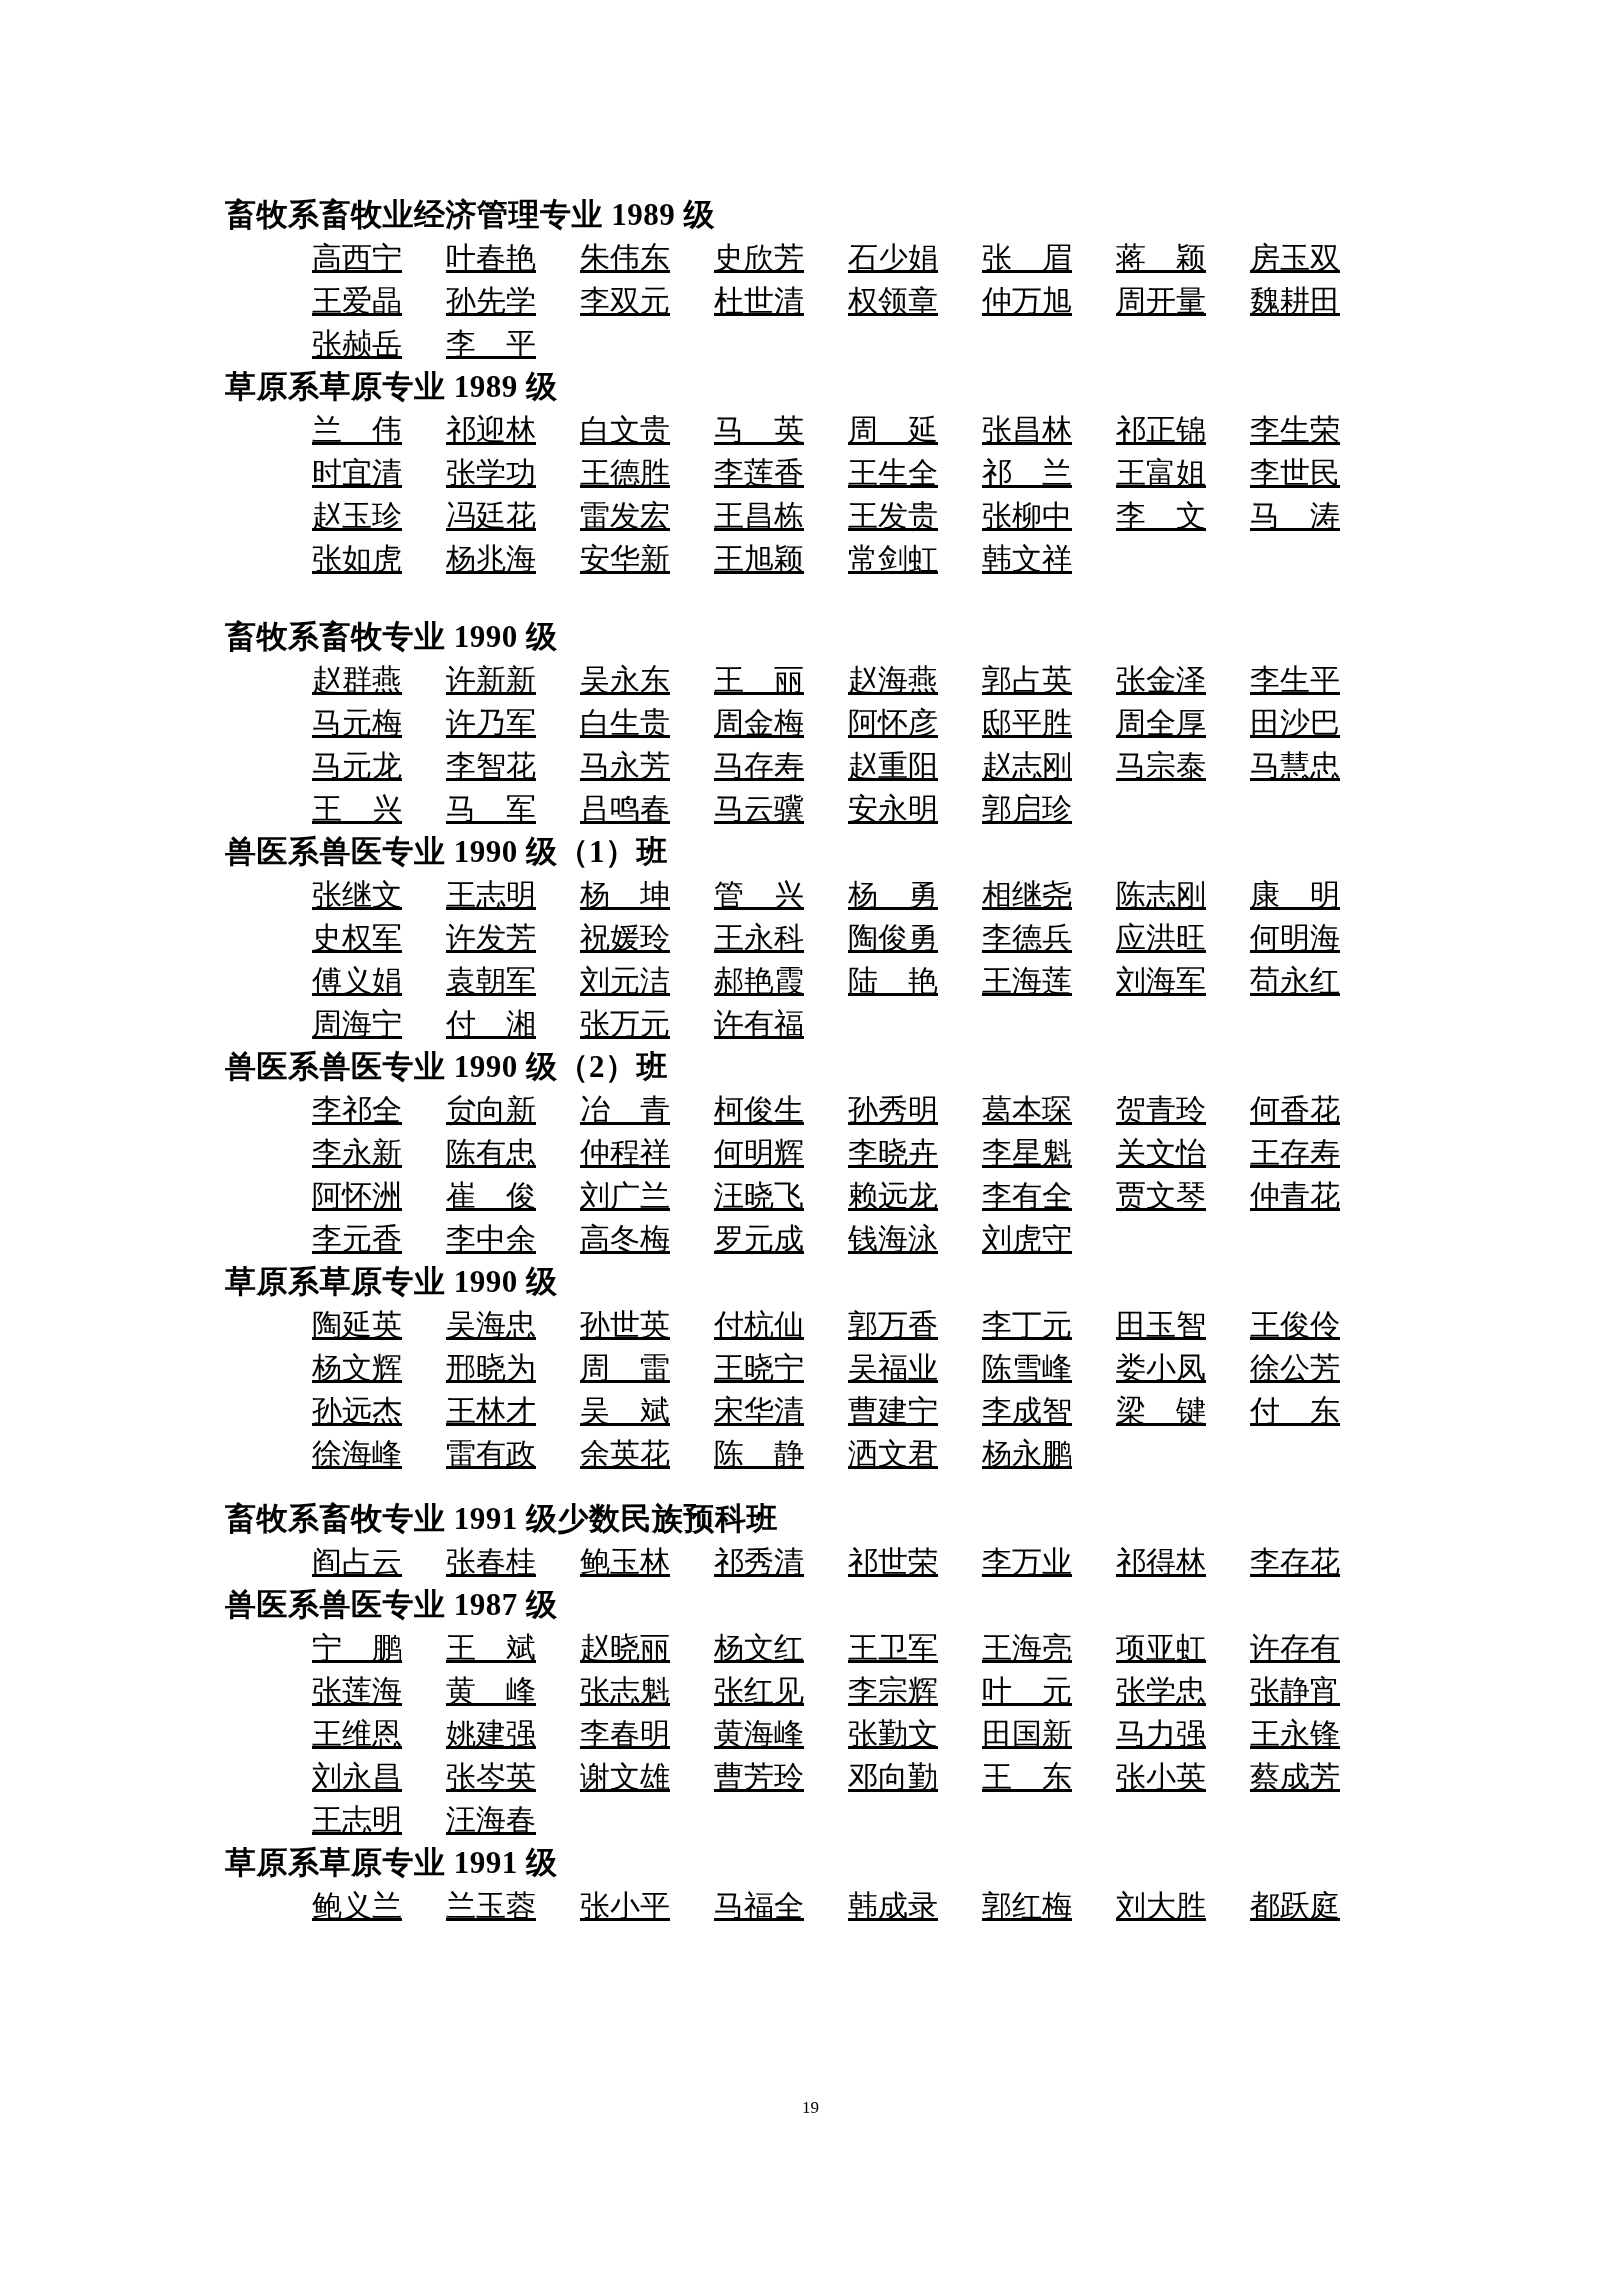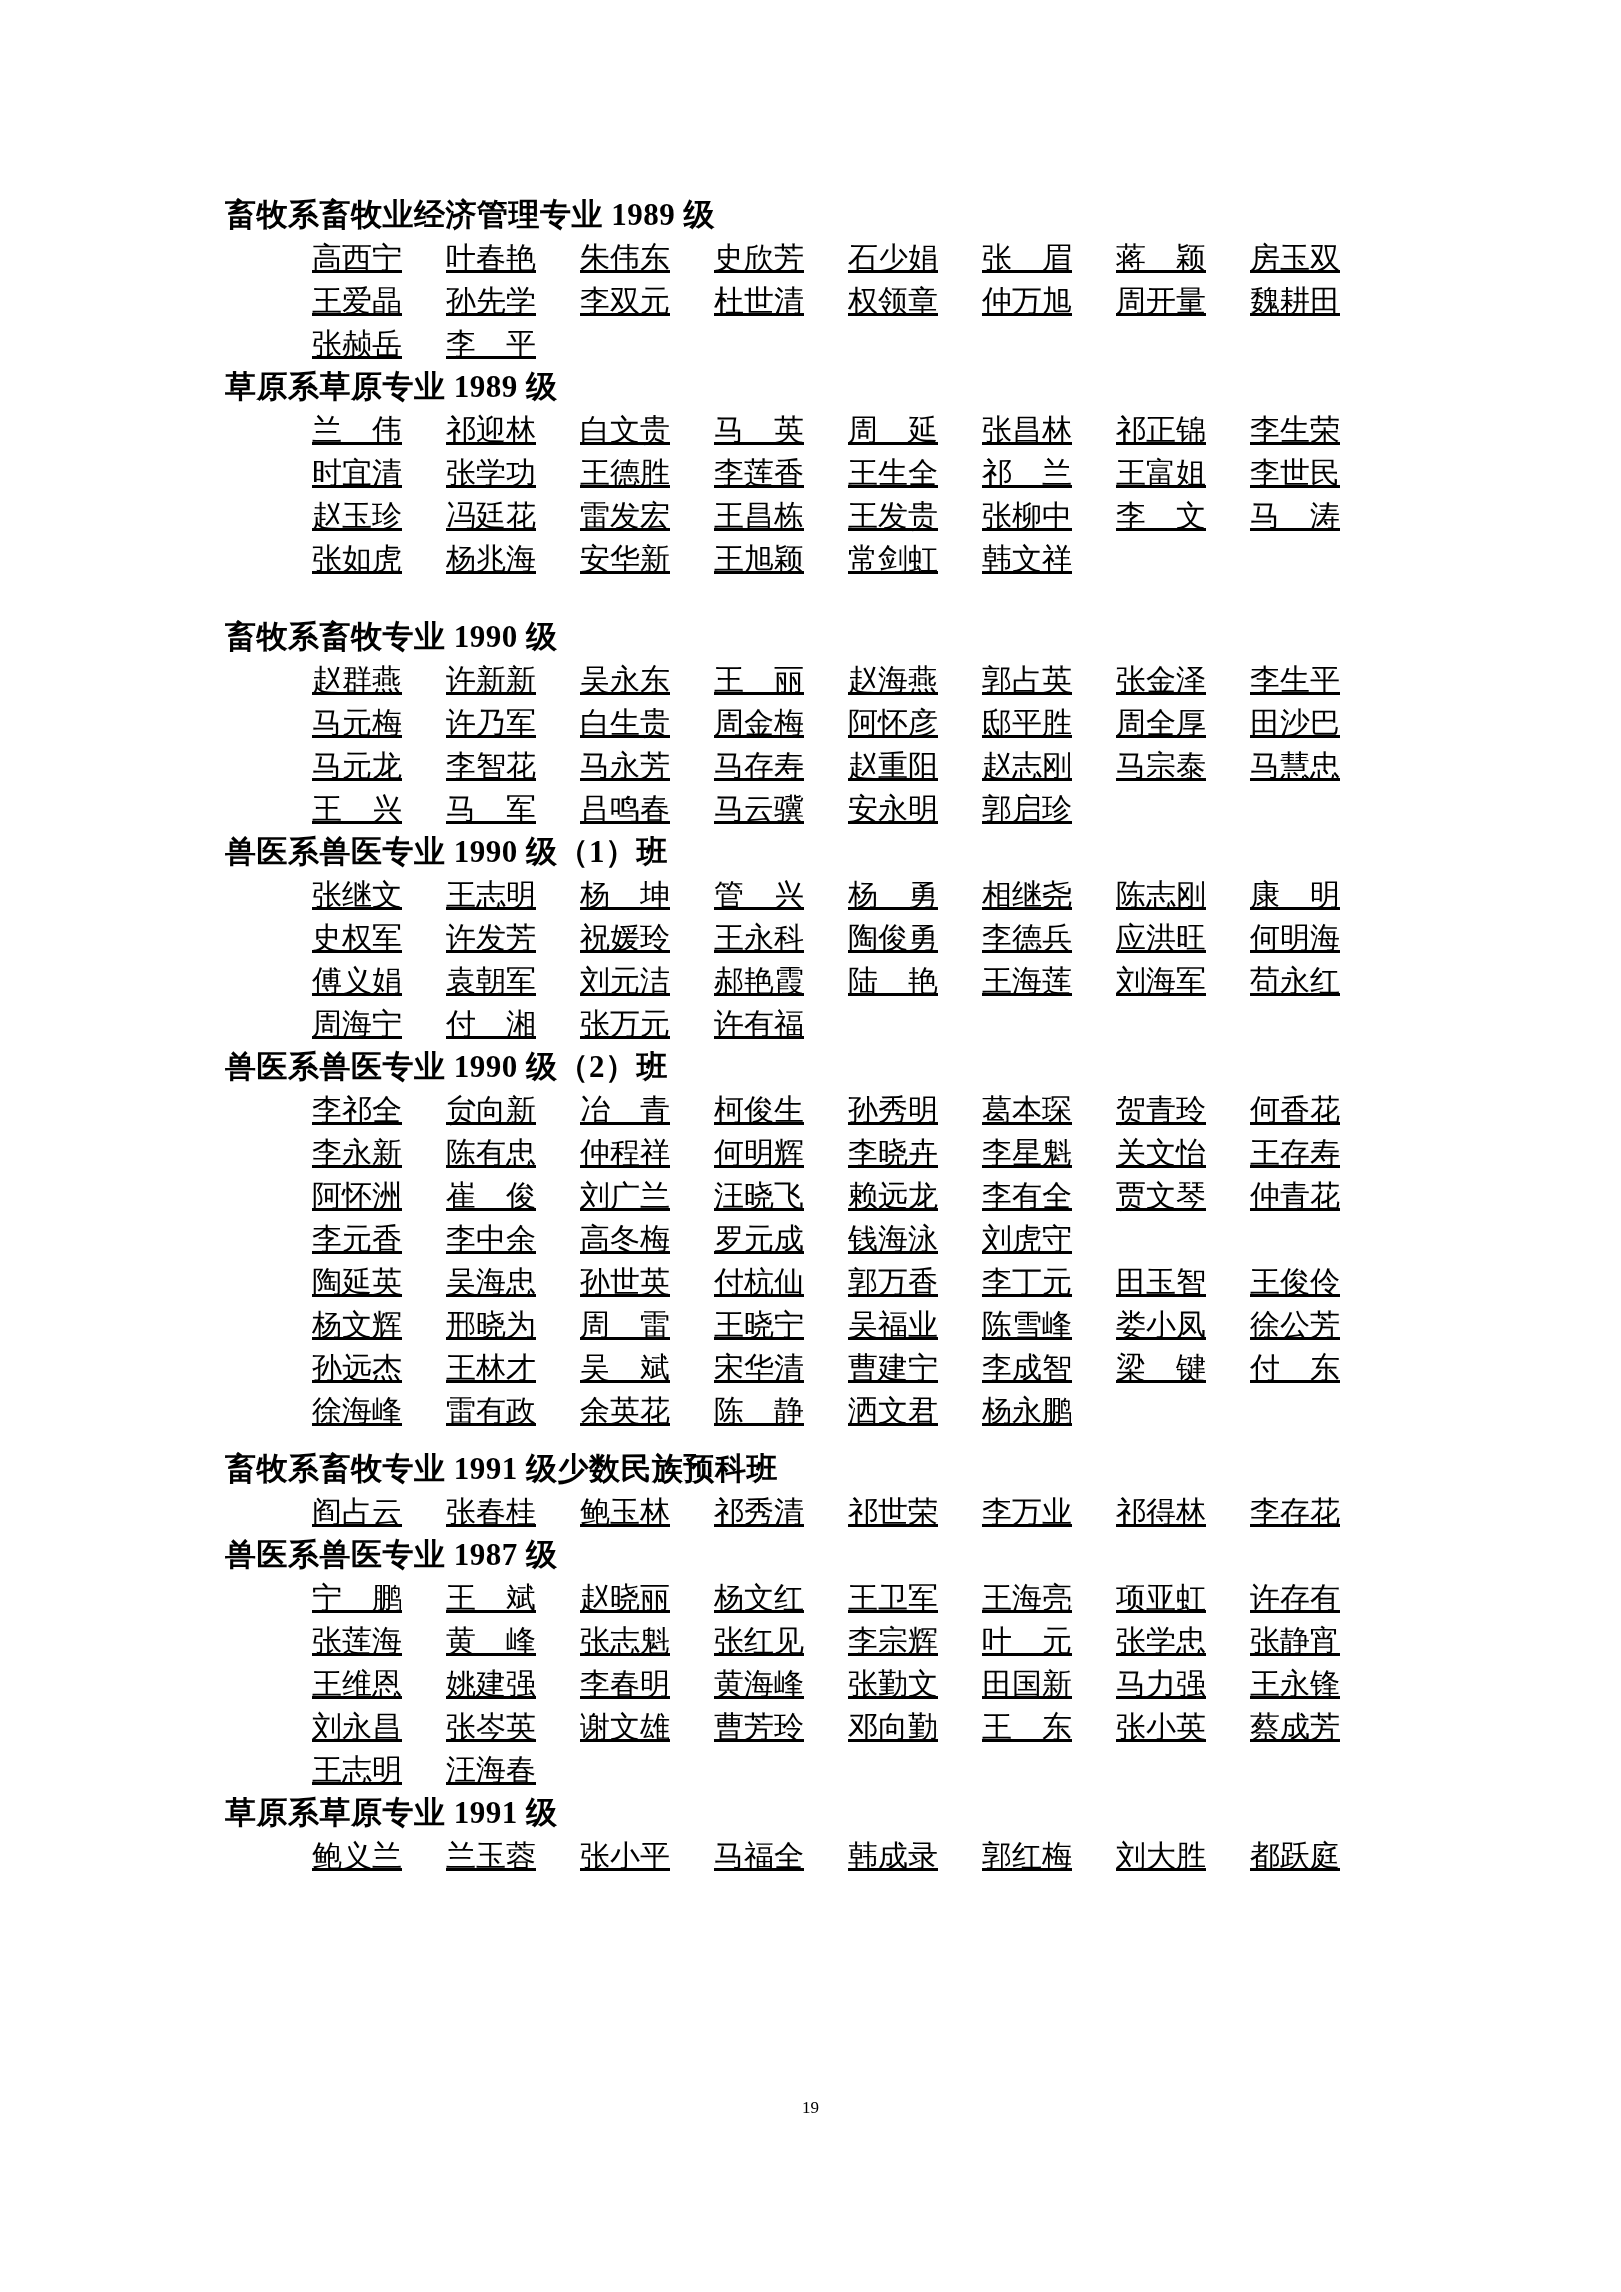--- a/index.html
+++ b/index.html
@@ -23,21 +23,21 @@
     top: 193px;
     width: 1255px;
   }
   .section {
     margin: 0;
   }
   .section.gap-before-lg {
     margin-top: 35px;
   }
   .section.gap-before-sm {
-    margin-top: 15px;
+    margin-top: 22px;
   }
   .section-title {
     margin: 0;
     font-size: 31px;
     font-weight: bold;
     line-height: 43px;
     letter-spacing: 0.5px;
     white-space: nowrap;
   }
   .name-row {
@@ -251,20 +251,21 @@
         <div class="name-row">
           <span class="name">李元香</span>
           <span class="name">李中余</span>
           <span class="name">高冬梅</span>
           <span class="name">罗元成</span>
           <span class="name">钱海泳</span>
           <span class="name">刘虎守</span>
         </div>
       </section>
       <section class="section">
+        <h2 class="section-title">草原系草原专业 1990 级</h2>
         <div class="name-row">
           <span class="name">陶延英</span>
           <span class="name">吴海忠</span>
           <span class="name">孙世英</span>
           <span class="name">付杭仙</span>
           <span class="name">郭万香</span>
           <span class="name">李丁元</span>
           <span class="name">田玉智</span>
           <span class="name">王俊伶</span>
         </div>

